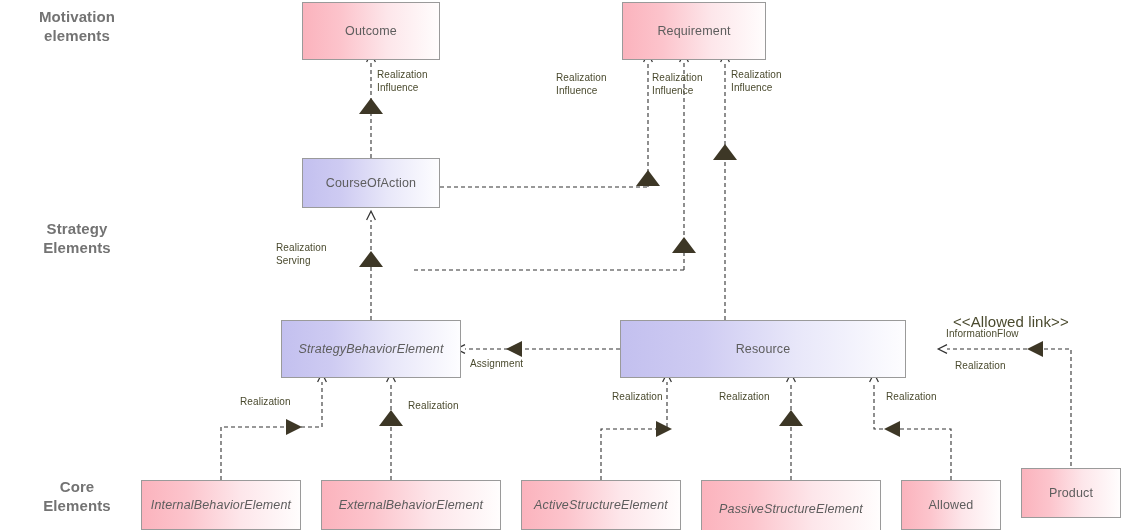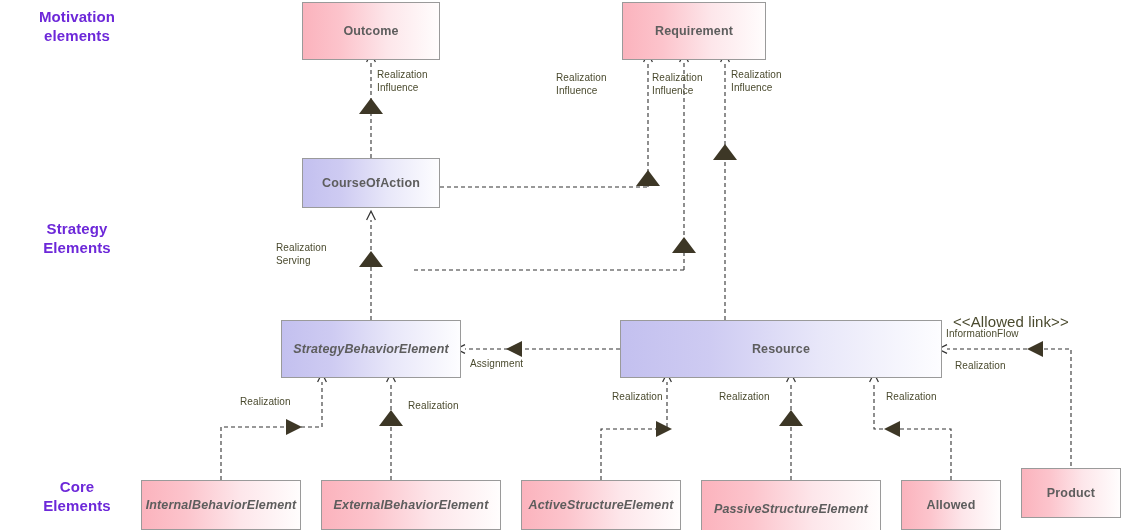--- a/index.html
+++ b/index.html
@@ -24,37 +24,36 @@
     position: absolute;
     left: 0; top: 0;
     width: 1121px;
     height: 530px;
     pointer-events: none;
   }
   .layer-label {
     position: absolute;
     font-weight: bold;
     font-size: 15px;
-    color: #6d28d9;
+    color: #737373;
     line-height: 1.25;
     text-align: center;
     white-space: pre-line;
     letter-spacing: 0.1px;
   }
   .node {
     position: absolute;
     box-sizing: border-box;
     border: 1px solid #9a9a9a;
     display: flex;
     align-items: center;
     justify-content: center;
     font-size: 12.5px;
     color: #5d5d5d;
     text-align: center;
-    font-weight: bold;
   }
   .node.motivation {
     background: linear-gradient(to right, #fbb3bd 0%, #fcc4cc 28%, #fde6ea 62%, #fffdfd 100%);
   }
   .node.strategy {
     background: linear-gradient(to right, #c3c0ef 0%, #cecbf2 28%, #e8e7f9 62%, #fdfdff 100%);
   }
   .node.core {
     background: linear-gradient(to right, #fbb3bd 0%, #fcc4cc 28%, #fde6ea 62%, #fffdfd 100%);
   }
@@ -149,21 +148,21 @@
       </div>
       <div class="node motivation" style="left: 622px; top: 2px; width: 144px; height: 58px;">
         <span class="nlabel">Requirement</span>
       </div>
       <div class="node strategy" style="left: 302px; top: 158px; width: 138px; height: 50px;">
         <span class="nlabel">CourseOfAction</span>
       </div>
       <div class="node strategy abstract" style="left: 281px; top: 320px; width: 180px; height: 58px;">
         <span class="nlabel">StrategyBehaviorElement</span>
       </div>
-      <div class="node strategy" style="left: 620px; top: 320px; width: 322px; height: 58px;">
+      <div class="node strategy" style="left: 620px; top: 320px; width: 286px; height: 58px;">
         <span class="nlabel">Resource</span>
       </div>
       <div class="node core abstract" style="left: 141px; top: 480px; width: 160px; height: 50px;">
         <span class="nlabel">InternalBehaviorElement</span>
       </div>
       <div class="node core abstract" style="left: 321px; top: 480px; width: 180px; height: 50px; align-items: center;">
         <span class="nlabel">ExternalBehaviorElement</span>
       </div>
       <div class="node core abstract" style="left: 521px; top: 480px; width: 160px; height: 50px;">
         <span class="nlabel">ActiveStructureElement</span>

